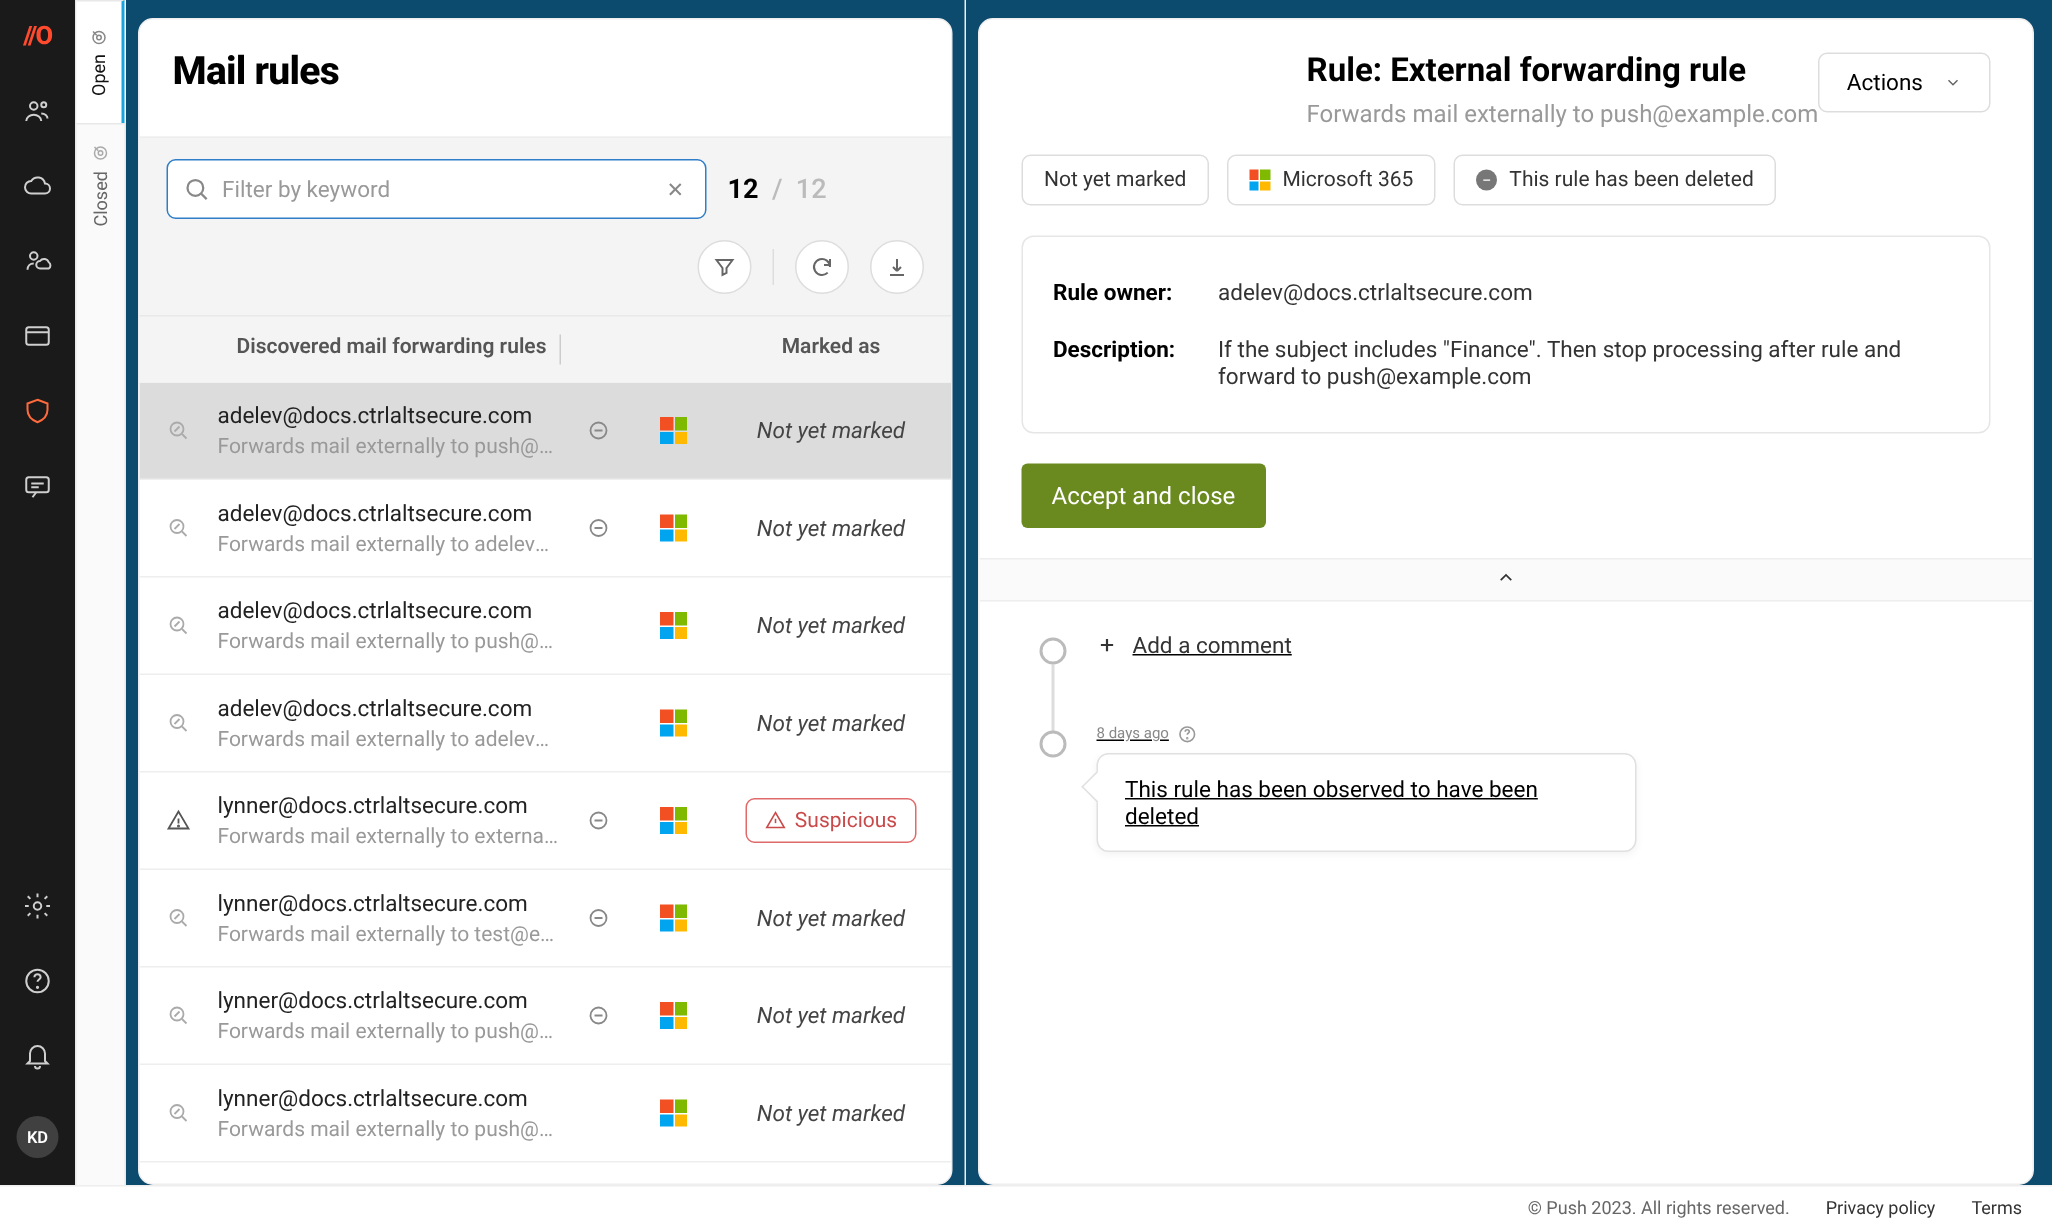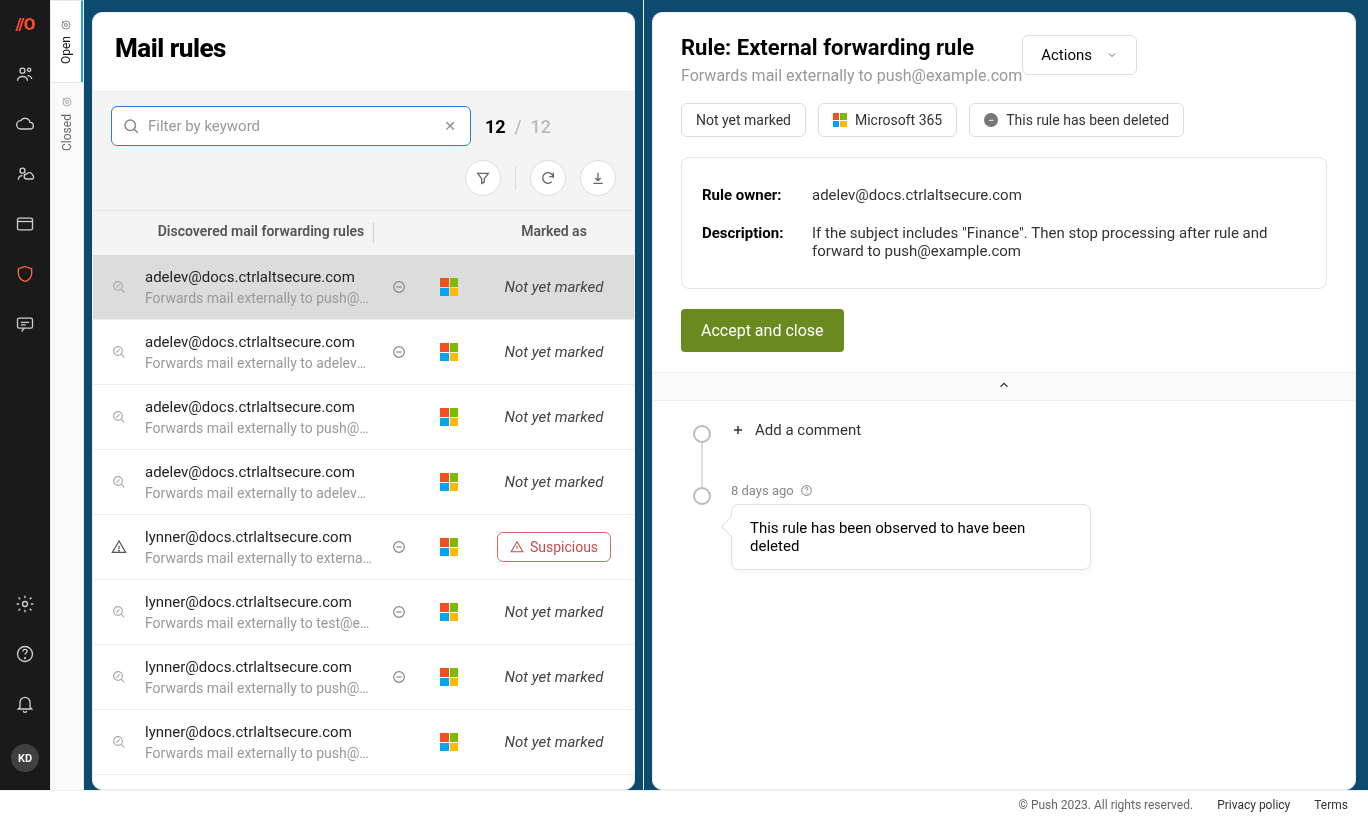--- a/index.html
+++ b/index.html
@@ -63,21 +63,21 @@
 .row .desc { font-size:14px; color:#999; white-space:nowrap; overflow:hidden; text-overflow:ellipsis; margin-top:4px; }
 .ms-logo { width:18px; height:18px; display:grid; grid-template-columns:1fr 1fr; grid-template-rows:1fr 1fr; gap:1px; }
 .ms-logo span:nth-child(1){background:#f25022;} .ms-logo span:nth-child(2){background:#7fba00;}
 .ms-logo span:nth-child(3){background:#00a4ef;} .ms-logo span:nth-child(4){background:#ffb900;}
 .susp-badge { display:inline-flex; align-items:center; gap:6px; border:1px solid #e06a6a; color:#c94a4a; background:#fff; padding:6px 12px; border-radius:6px; font-style:normal; font-size:14px; }
 
 
 .right-pane { flex:1; display:flex; flex-direction:column; min-width:0; }
 .right-inner { margin:12px 12px 0 8px; border:1px solid #eee; border-radius:10px; flex:1; display:flex; flex-direction:column; min-height:0; background:#fff; overflow:hidden; }
 .detail-top { padding: 22px 28px 20px; }
-.detail-head { display:flex; justify-content:flex-start; align-items:flex-start; }
+.detail-head { display:flex; justify-content:flex-end; align-items:flex-start; }
 .detail-head h2 { font-size:22px; font-weight:700; }
 .subtitle { color:#999; font-size:16px; margin-top:6px; }
 .actions-btn { border:1px solid #ddd; background:#fff; border-radius:6px; padding:10px 18px; font-size:15px; display:flex; align-items:center; gap:14px; cursor:pointer; }
 .chips { display:flex; gap:12px; margin-top:18px; flex-wrap:wrap; }
 .chip { border:1px solid #ddd; border-radius:6px; padding:8px 14px; font-size:14px; color:#333; display:flex; align-items:center; gap:8px; }
 .chip .ms-logo { width:14px; height:14px; }
 .chip .minus-circ { width:14px; height:14px; border-radius:50%; background:#777; color:#fff; display:flex; align-items:center; justify-content:center; font-size:11px; line-height:1; }
 
 .info-card { margin-top:20px; border:1px solid #e6e6e6; border-radius:8px; padding:18px 20px; }
 .info-row { display:flex; padding:10px 0; font-size:15px; }
@@ -87,24 +87,24 @@
 .act-btns { display:flex; gap:2px; margin-top:20px; }
 .btn-accept { background:#6a8a1f; color:#fff; border:none; padding:12px 20px; font-size:16px; border-radius:4px; cursor:pointer; }
 .btn-susp { background:#b85050; color:#fff; border:none; padding:12px 20px; font-size:16px; border-radius:4px; cursor:pointer; }
 
 .collapse-bar { border-top:1px solid #eee; border-bottom:1px solid #eee; background:#fafafa; text-align:center; padding:4px 0; cursor:pointer; color:#555; }
 
 .timeline { padding: 20px 40px; flex:1; overflow:auto; }
 .tl-item { display:flex; gap:20px; position:relative; }
 .tl-dot { width:18px; height:18px; border:2px solid #bbb; border-radius:50%; background:#fff; flex-shrink:0; margin-top:4px; z-index:1; }
 .tl-line { position:absolute; left:8px; top:22px; width:2px; height:60px; background:#ddd; }
-.tl-content { flex:1; }
+.tl-content { flex:1;text-decoration:underline; }
 .add-comment { display:flex; align-items:center; gap:10px; font-size:15px; color:#333; cursor:pointer; }
 .tl-item + .tl-item { margin-top:40px; }
-.tl-meta { font-size:13px; color:#888; margin-bottom:6px; display:flex; align-items:center; gap:6px; }
+.tl-meta { font-size:10px; color:#888; margin-bottom:6px; display:flex; align-items:center; gap:6px; }
 .speech { position:relative; background:#fff; border:1px solid #e0e0e0; border-radius:8px; padding:14px 18px; font-size:15px; box-shadow: 0 2px 6px rgba(0,0,0,0.05); max-width:360px; }
 .speech::before { content:""; position:absolute; left:-8px; top:14px; width:14px; height:14px; background:#fff; border-left:1px solid #e0e0e0; border-bottom:1px solid #e0e0e0; transform:rotate(45deg); }
 
 .footer { height:28px; border-top:1px solid #eee; display:flex; align-items:center; justify-content:flex-end; gap:24px; padding:0 20px; font-size:12px; color:#666; }
 .footer a { color:#333; }
 
 svg { display:block; }
 </style>
 </head>
 <body>

